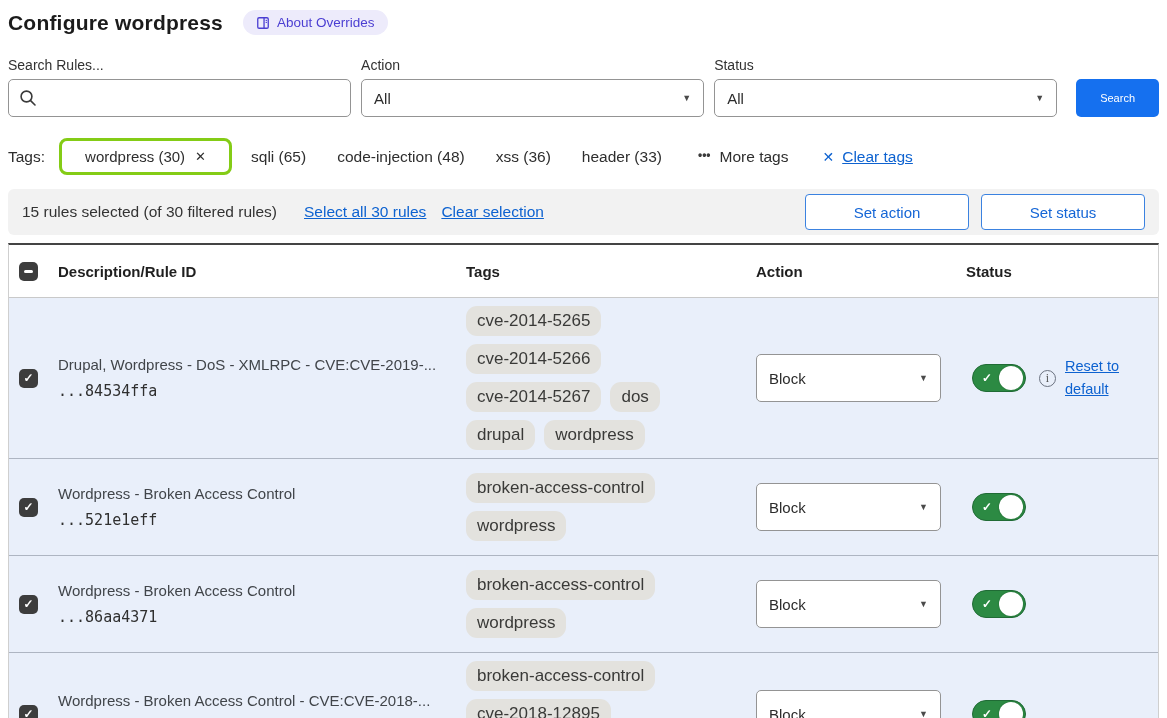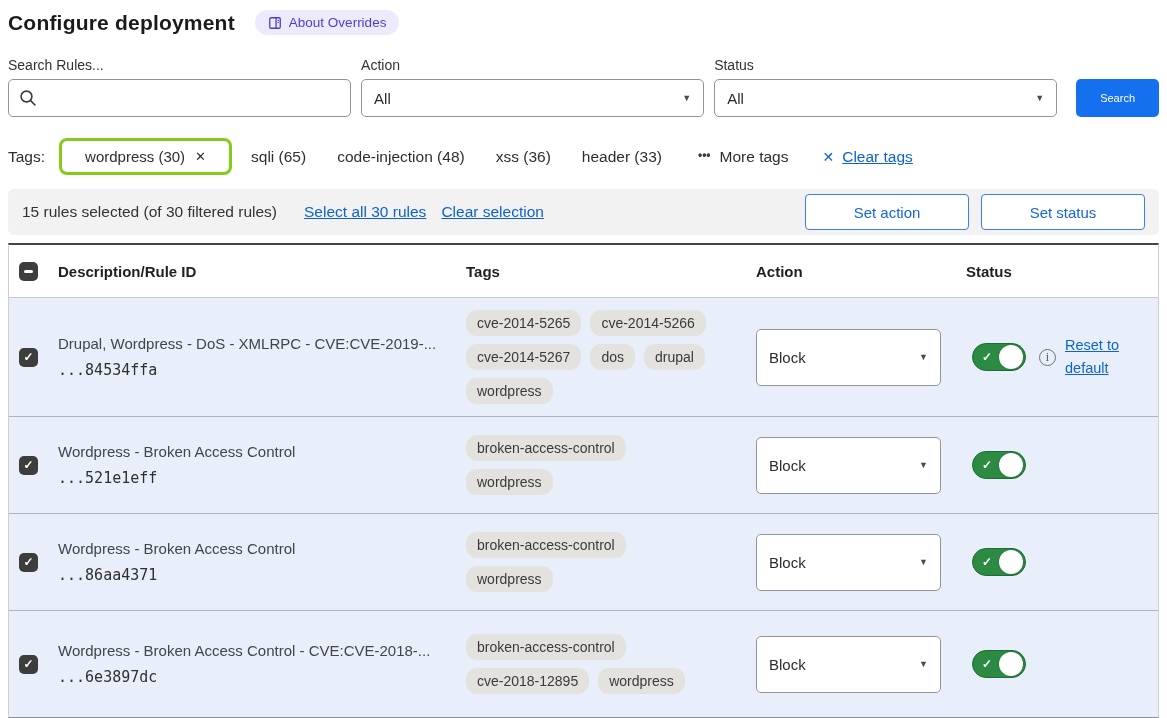--- a/index.html
+++ b/index.html
@@ -66,42 +66,42 @@
 
   .checkbox { width: 19px; height: 19px; border-radius: 5px; background: #3d3d3d; color: #fff;
               display: flex; align-items: center; justify-content: center; font-size: 12px;
               font-weight: 700; cursor: pointer; }
   .checkbox .minus-bar { width: 9px; height: 3px; border-radius: 2px; background: #fff; }
 
   .rule-desc { font-size: 15px; color: #41454a; }
   .rule-id { font-family: "DejaVu Sans Mono", monospace; font-size: 15px; color: #2f2f2f; margin-top: 9px; }
 
   .tagwrap { display: flex; flex-wrap: wrap; gap: 8px 9px; width: 252px; padding: 8px 0; }
-  .pill { background: #e3e2de; color: #3a3a38; font-size: 14px; padding: 5px 11px; border-radius: 11px;
+  .pill { background: #e3e2de; color: #3a3a38; font-size: 17px; padding: 5px 11px; border-radius: 11px;
           white-space: nowrap; }
 
-  .row-select { width: 185px; height: 57px; }
+  .row-select { width: 185px; height: 48px; }
 
   .c-status { display: flex; align-items: center; padding-left: 9px; }
   .toggle { width: 54px; height: 28px; border-radius: 14px; background: #2c8a43; border: 1px solid #206b35;
             position: relative; display: inline-flex; align-items: center; flex: none; margin-left: 6px;
             cursor: pointer; }
   .toggle .tick { color: #fff; font-size: 12px; font-weight: 700; margin-left: 9px; }
   .toggle .knob { position: absolute; right: 2px; top: 1px; width: 24px; height: 24px; background: #fff;
                   border-radius: 50%; box-shadow: 0 0 2px rgba(0,0,0,.25); }
   .info-circle { width: 17px; height: 17px; border: 1.3px solid #6b7280; border-radius: 50%; color: #555;
                  font-family: "Liberation Serif", serif; font-size: 12px; display: flex; align-items: center;
                  justify-content: center; margin-left: 13px; flex: none; cursor: pointer; }
   .reset-link { display: inline-block; width: 64px; margin-left: 9px; font-size: 14.5px; line-height: 1.6; }
 </style>
 </head>
 <body>
 
 <header class="page-head">
-  <h1 class="page-title">Configure deployment</h1>
+  <h1 class="page-title">Configure wordpress</h1>
   <span class="about-badge">
     <svg width="14" height="14" viewBox="0 0 16 16">
       <rect x="2" y="2" width="12" height="12" rx="1.5" fill="none" stroke="#4b3ed2" stroke-width="1.5"></rect>
       <line x1="9.2" y1="2" x2="9.2" y2="14" stroke="#4b3ed2" stroke-width="1.5"></line>
       <line x1="11" y1="5" x2="12.6" y2="5" stroke="#4b3ed2" stroke-width="1.2"></line>
       <line x1="11" y1="7.3" x2="12.6" y2="7.3" stroke="#4b3ed2" stroke-width="1.2"></line>
     </svg>
     <span>About Overrides</span>
   </span>
 </header>

